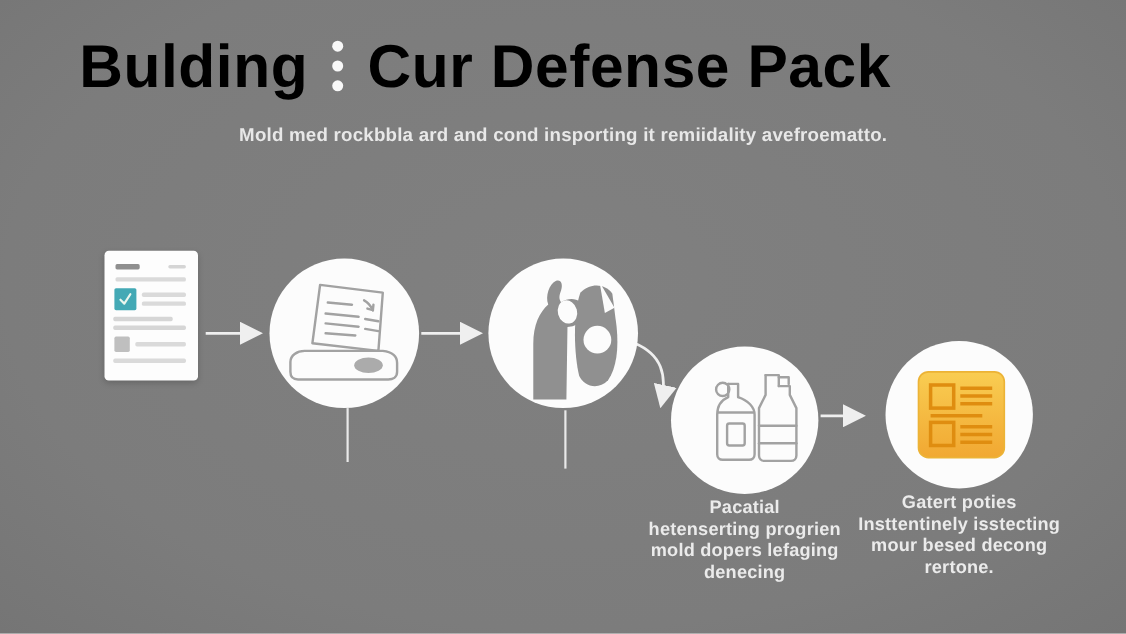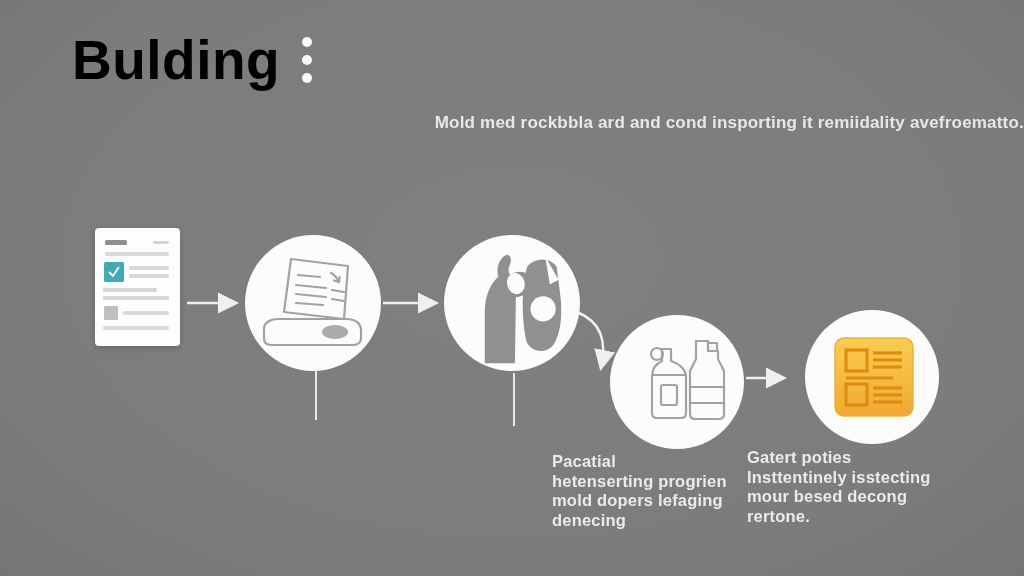--- a/index.html
+++ b/index.html
@@ -10,21 +10,21 @@
   }
   .stage{position:absolute;inset:0;}
   
   .title-row{
     position:absolute;left:72px;top:28px;display:flex;align-items:center;gap:20px;
     color:#000000;font-size:55px;font-weight:800;letter-spacing:.5px;white-space:nowrap;
   }
   .vdots{display:flex;flex-direction:column;gap:8px;padding:0 2px;}
   .vdots i{width:10px;height:10px;border-radius:50%;background:#f8f8f8;display:block;}
   .subtitle{
-    position:absolute;left:0;top:113px;width:1024px;text-align:right;
+    position:absolute;left:0;top:113px;width:1024px;text-align:center;
     color:rgba(255,255,255,.82);font-size:17px;font-weight:700;letter-spacing:.2px;
   }
   
   svg.connectors{position:absolute;left:0;top:0;pointer-events:none;}
   
   .doc{
     position:absolute;left:95px;top:228px;width:85px;height:118px;background:#fdfdfd;
     border-radius:4px;box-shadow:0 2px 6px rgba(0,0,0,.18);
   }
   .doc i{position:absolute;display:block;border-radius:1.5px;}
@@ -40,38 +40,39 @@
   .d-r3    {left:28px;top:83px;width:46px;height:4px;background:#dadada;}
   .d-l4    {left:8px;top:98px;width:66px;height:4px;background:#dadada;}
   
   .circle{position:absolute;border-radius:50%;background:#fcfcfc;display:flex;align-items:center;justify-content:center;}
   .c-laptop {left:245px;top:235px;width:136px;height:136px;}
   .c-hands  {left:444px;top:235px;width:136px;height:136px;}
   .c-bottles{left:610px;top:315px;width:134px;height:134px;}
   .c-cards  {left:805px;top:310px;width:134px;height:134px;}
   
   .caption{
-    position:absolute;width:250px;color:#ebebeb;
+    position:absolute;width:250px;text-align:center;color:#ebebeb;
     font-size:16.5px;font-weight:700;line-height:19.5px;white-space:pre-line;letter-spacing:.2px;
   }
   .cap-bottles{left:552px;top:452px;}
   .cap-cards {left:747px;top:448px;}
 </style>
 </head>
 <body>
 
 <div class="stage">
 
   <div class="title-row">
     <span>Bulding</span>
     <span class="vdots">
         <i></i>
         <i></i>
         <i></i>
       </span>
+    <span>Cur Defense Pack</span>
   </div>
   <div class="subtitle">Mold med rockbbla ard and cond insporting it remiidality avefroematto.</div>
 
   <svg class="connectors" width="1024" height="576" viewBox="0 0 1024 576">
     <defs>
       <marker id="ah" viewBox="0 0 10 10" refX="8.5" refY="5" markerWidth="8.5" markerHeight="8.5" orient="auto-start-reverse">
         <path d="M0,0 L10,5 L0,10 z" fill="#efefef"></path>
       </marker>
     </defs>
     <line x1="187" y1="303" x2="236" y2="303" stroke="#efefef" stroke-width="2.5" marker-end="url(#ah)"></line>

